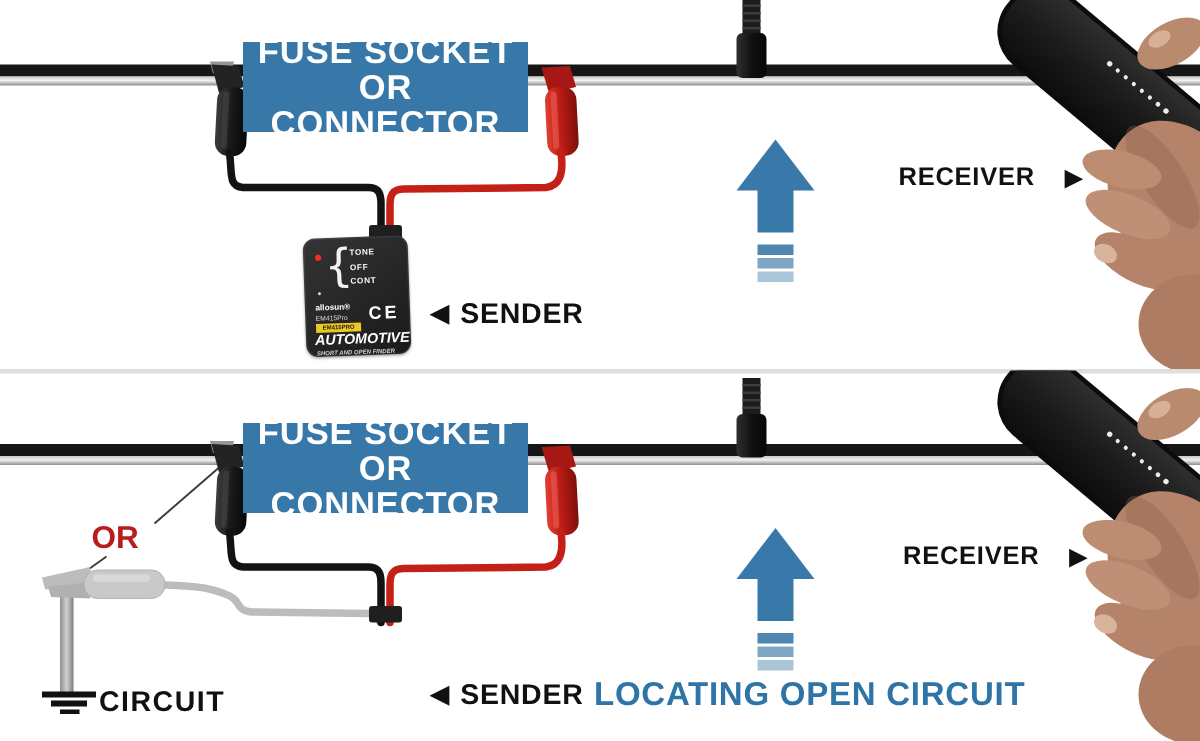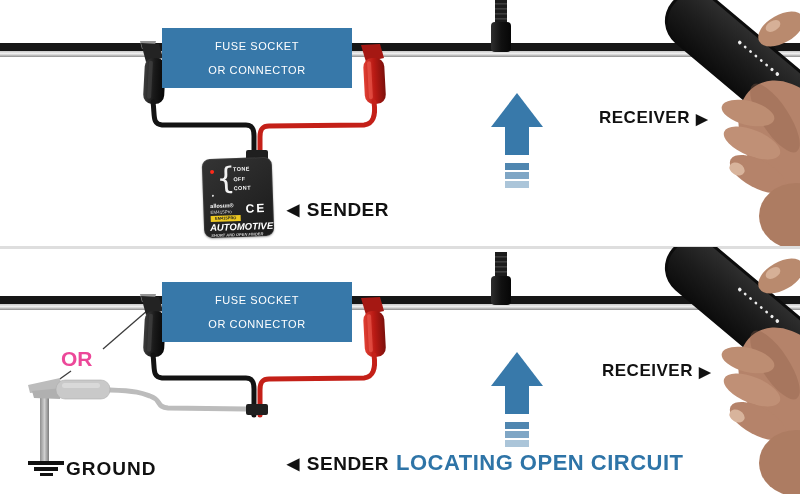--- a/index.html
+++ b/index.html
@@ -5,44 +5,44 @@
   html,body{margin:0;padding:0;background:#fff;}
   #stage{position:relative;width:800px;height:494px;background:#ffffff;overflow:hidden;
          font-family:"Liberation Sans",sans-serif;}
   #gfx{position:absolute;left:0;top:0;z-index:1;}
   .overlay{position:absolute;z-index:2;}
   .panel{position:absolute;left:0;width:800px;height:247px;}
   .panel.p0{top:0;}
   .panel.p1{top:247px;}
 
   .fuse-box{position:absolute;left:162px;width:190px;height:60px;background:#3778a9;
-            color:#ffffff;font-weight:normal;font-size:11px;line-height:24px;
+            color:#ffffff;font-weight:bold;font-size:23px;line-height:24px;
             letter-spacing:.6px;text-align:center;display:flex;flex-direction:column;
             justify-content:center;}
   .p0 .fuse-box{top:28px;}
   .p1 .fuse-box{top:35px;}
 
-  .receiver-label{position:absolute;display:flex;align-items:center;gap:6px;
+  .receiver-label{position:absolute;display:flex;align-items:center;gap:20px;
                   color:#111;font-weight:bold;font-size:17px;letter-spacing:.5px;}
   .receiver-label .marker{font-size:15px;line-height:1;}
   .p0 .receiver-label{left:599px;top:108px;}
   .p1 .receiver-label{left:602px;top:114px;}
 
   .sender-label{position:absolute;display:flex;align-items:center;gap:7px;
                 color:#111;font-weight:bold;font-size:19px;letter-spacing:.5px;}
   .sender-label .marker{font-size:16px;line-height:1;}
   .p0 .sender-label{left:287px;top:199px;}
   .p1 .sender-label{left:287px;top:206px;}
 
   .caption{position:absolute;color:#2e74a7;font-weight:bold;white-space:nowrap;
            text-align:center;letter-spacing:.5px;}
   .p0 .caption{left:400px;top:196px;width:236px;font-size:21px;}
   .p1 .caption{left:396px;top:203px;width:262px;font-size:22px;}
 
-  .or-label{position:absolute;left:61px;top:100px;color:#ec4899;font-weight:bold;font-size:21px;}
+  .or-label{position:absolute;left:61px;top:100px;color:#b91c1c;font-weight:bold;font-size:21px;}
   .ground-label{position:absolute;left:66px;top:211px;color:#111;font-weight:bold;
                 font-size:19px;letter-spacing:1px;}
 
   
   .sender-device{position:absolute;left:203px;width:70px;height:79px;border-radius:8px;
                  background:linear-gradient(145deg,#343434,#1a1a1a);
                  box-shadow:inset 0 0 0 1px rgba(255,255,255,.08), 0 1px 2px rgba(0,0,0,.35);
                  transform:rotate(-2deg);color:#fff;}
   .p0 .sender-device{top:158px;}
   .sd-red-dot{position:absolute;left:8px;top:11px;width:4px;height:4px;border-radius:50%;
@@ -308,21 +308,21 @@
     </div>
   </div>
 
   <div class="panel p1 overlay">
     <div class="fuse-box">
       <div>FUSE SOCKET</div>
       <div>OR CONNECTOR</div>
     </div>
 
     <div class="or-label">OR</div>
-    <div class="ground-label">GROUND</div>
+    <div class="ground-label">CIRCUIT</div>
 
     <div class="receiver-label">
       <span>RECEIVER</span>
       <span class="marker">▶</span>
     </div>
 
     <div class="sender-label">
       <span class="marker">◀</span>
       <span>SENDER</span>
     </div>

